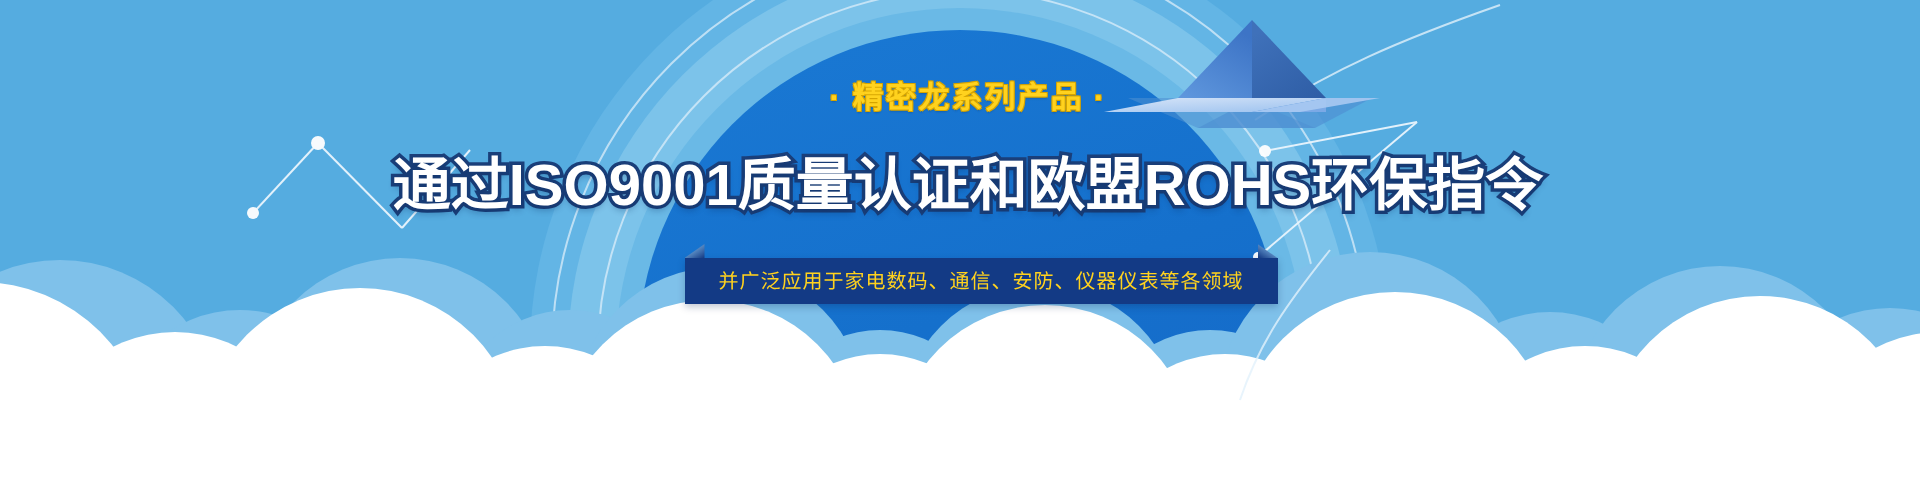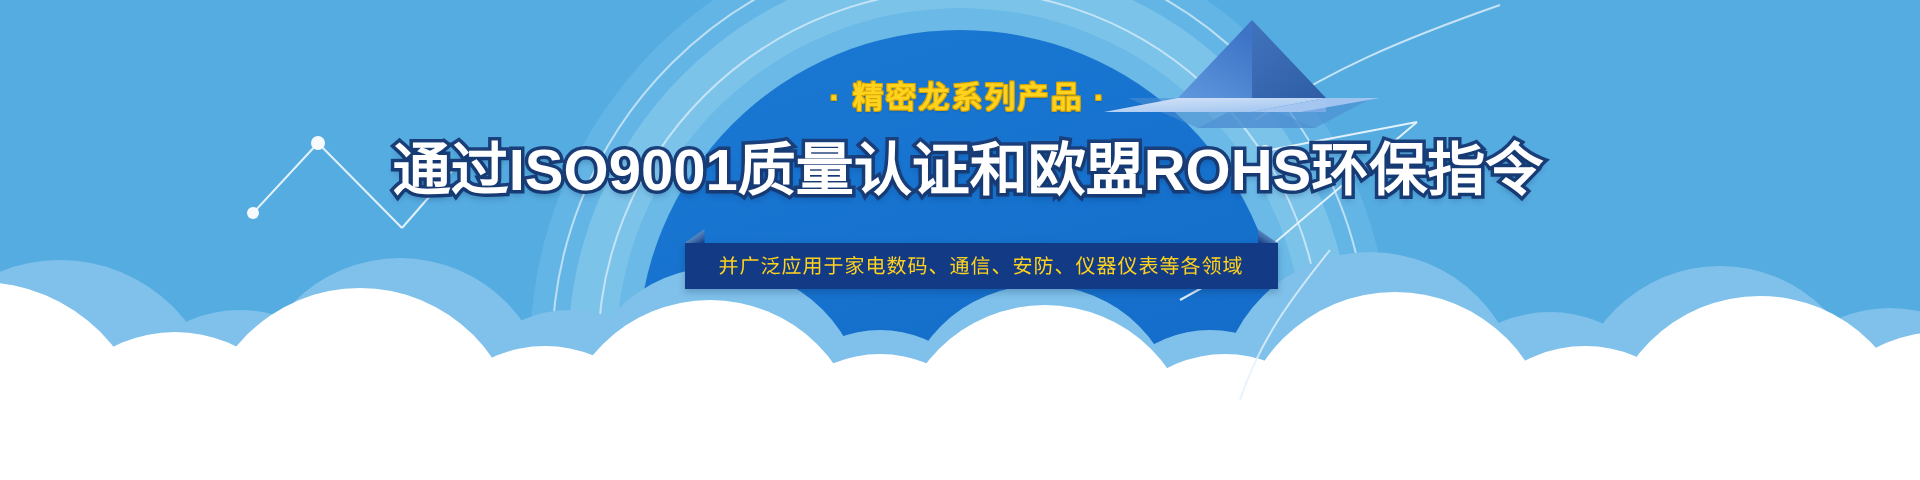--- a/index.html
+++ b/index.html
@@ -53,21 +53,21 @@
     white-space: nowrap;
     text-shadow:
        1px  1px 0 #d6a400,
       -1px  1px 0 #d6a400,
        1px -1px 0 #d6a400,
       -1px -1px 0 #d6a400,
        0    2px 2px rgba(0,40,90,.28);
   }
 
   .headline {
-    margin-top: 28px;
+    margin-top: 43px;
     font-size: 58px;
     font-weight: bold;
     letter-spacing: 0px;
     line-height: 1;
     color: #ffffff;
     white-space: nowrap;
     -webkit-text-stroke: 7px #1a3f7a;
     paint-order: stroke fill;
     text-shadow: 0 5px 6px rgba(10,40,90,.30);
   }

